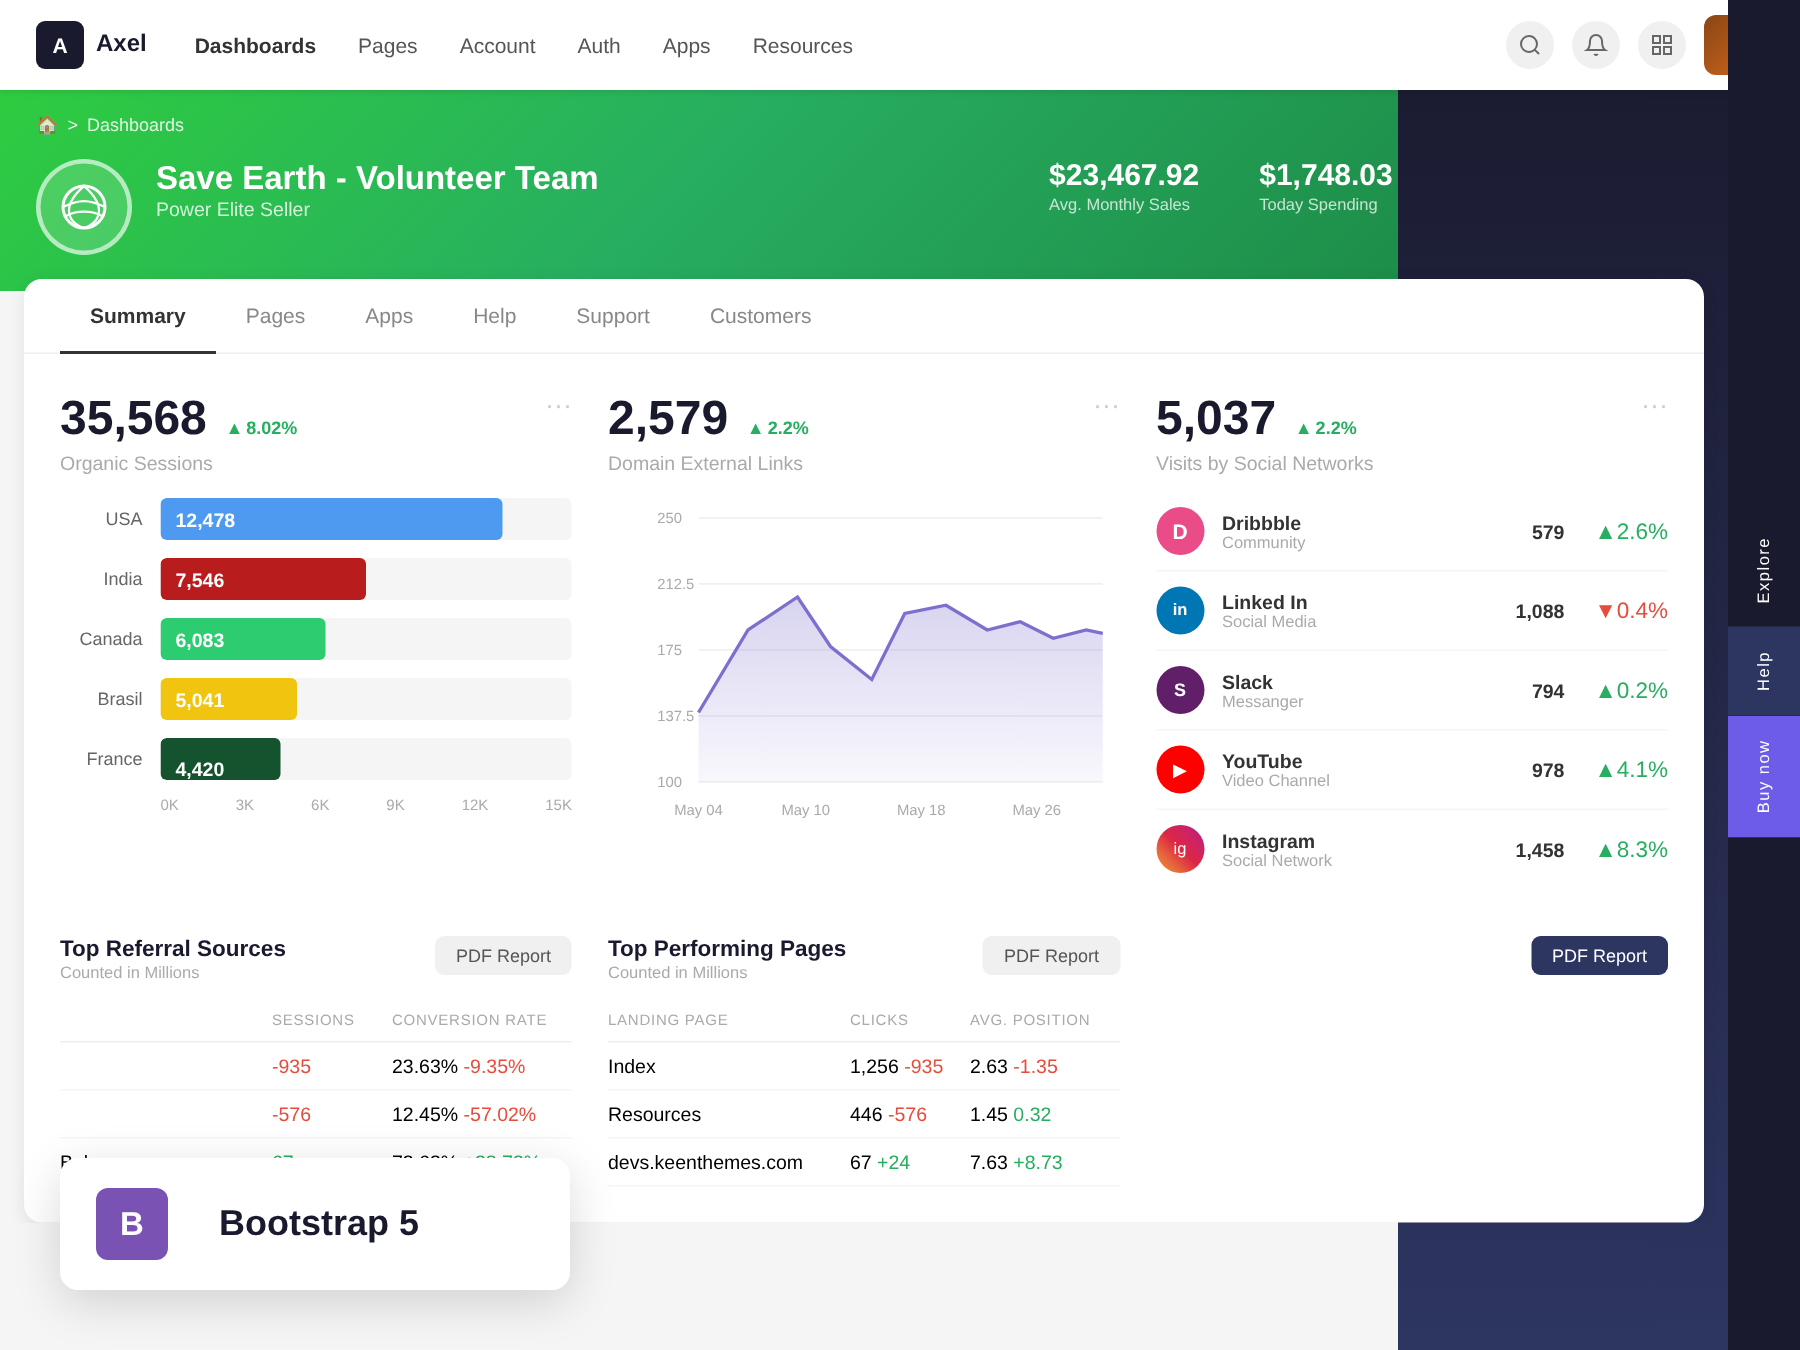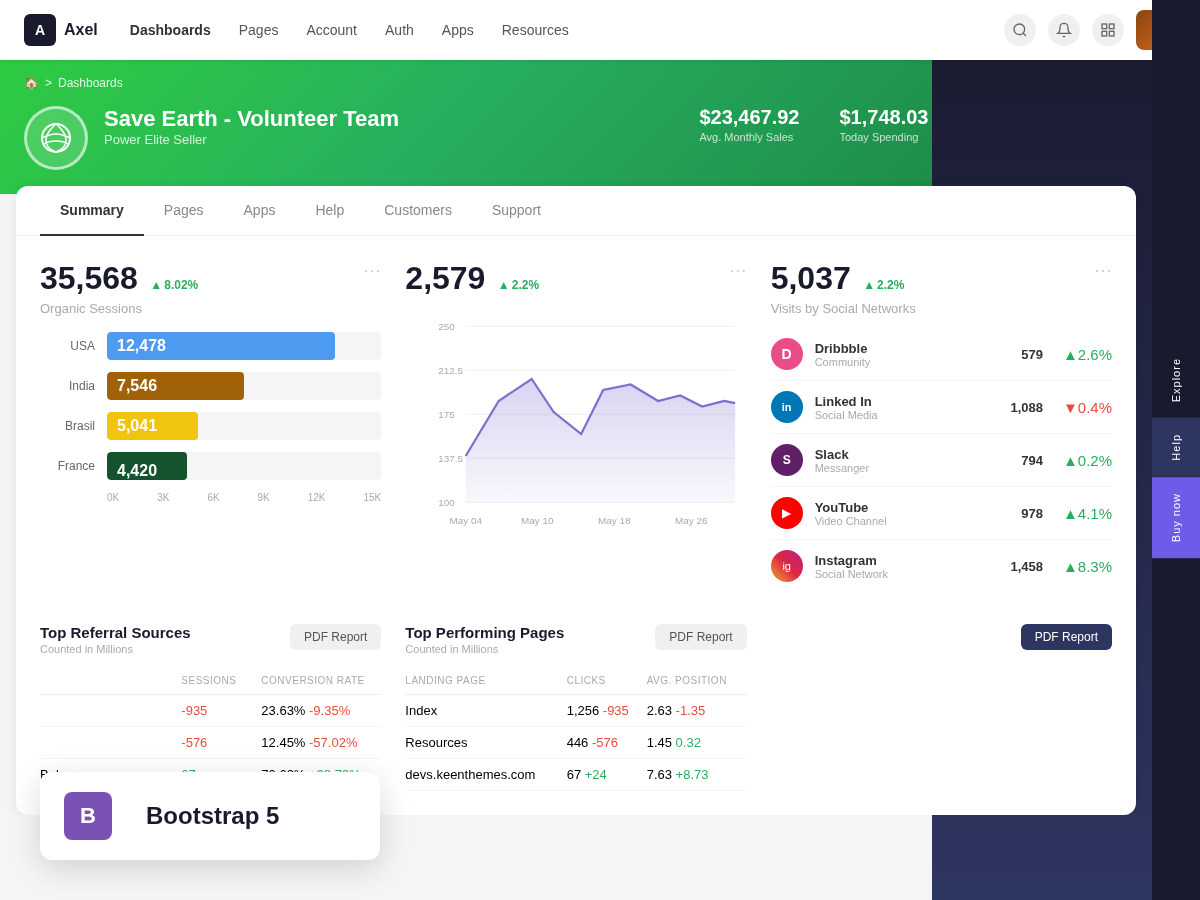--- a/index.html
+++ b/index.html
@@ -160,21 +160,21 @@
 
     
     .bar-chart { margin-top: 16px; }
     .bar-row {
       display: flex; align-items: center; gap: 12px;
       margin-bottom: 12px;
     }
     .bar-label { width: 55px; font-size: 12px; color: #666; text-align: right; flex-shrink: 0; }
     .bar-container { flex: 1; height: 28px; background: #f5f5f5; border-radius: 4px; overflow: hidden; position: relative; }
     .bar-fill { height: 100%; border-radius: 4px; display: flex; align-items: center; padding-left: 10px; }
-    .bar-value { color: #fff; font-size: 16px; font-weight: 600; }
+    .bar-value { color: #fff; font-size: 13px; font-weight: 600; }
     .bar-axis { display: flex; justify-content: space-between; margin-top: 8px; padding-left: 67px; }
     .bar-axis span { font-size: 10px; color: #aaa; }
 
     
     .line-chart-area {
       margin-top: 16px;
       position: relative;
       height: 220px;
     }
     .chart-svg { width: 100%; height: 100%; }
@@ -375,22 +375,22 @@
     </div>
   </div>
 
   <div class="content-card">
 
     <div class="tabs">
       <div class="tab active">Summary</div>
       <div class="tab">Pages</div>
       <div class="tab">Apps</div>
       <div class="tab">Help</div>
+      <div class="tab">Support</div>
       <div class="tab">Customers</div>
-      <div class="tab">Support</div>
     </div>
 
     <div class="dashboard-content">
 
       <div class="stats-grid">
 
         <div class="stat-card">
           <button class="stat-menu">···</button>
           <div>
             <span class="stat-number">35,568</span>
@@ -403,22 +403,30 @@
               <span class="bar-label">USA</span>
               <div class="bar-container">
                 <div class="bar-fill" style="width:83%;background:#4e9af1;">
                   <span class="bar-value">12,478</span>
                 </div>
               </div>
             </div>
             <div class="bar-row">
               <span class="bar-label">India</span>
               <div class="bar-container">
-                <div class="bar-fill" style="width:50%;background:#a16207;">
+                <div class="bar-fill" style="width:50%;background:#b91c1c;">
                   <span class="bar-value">7,546</span>
+                </div>
+              </div>
+            </div>
+            <div class="bar-row">
+              <span class="bar-label">Canada</span>
+              <div class="bar-container">
+                <div class="bar-fill" style="width:40%;background:#2ecc71;">
+                  <span class="bar-value">6,083</span>
                 </div>
               </div>
             </div>
             <div class="bar-row">
               <span class="bar-label">Brasil</span>
               <div class="bar-container">
                 <div class="bar-fill" style="width:33%;background:#f1c40f;">
                   <span class="bar-value">5,041</span>
                 </div>
               </div>
@@ -441,20 +449,21 @@
             </div>
           </div>
         </div>
 
         <div class="stat-card">
           <button class="stat-menu">···</button>
           <div>
             <span class="stat-number">2,579</span>
             <span class="stat-badge up">▲ <span>2.2%</span></span>
           </div>
+          <div class="stat-label">Domain External Links</div>
 
           <div class="line-chart-area">
             <svg class="chart-svg" viewBox="0 0 300 200">
 
               <text x="25" y="15" font-size="9" fill="#aaa">250</text>
               <text x="25" y="55" font-size="9" fill="#aaa">212.5</text>
               <text x="25" y="95" font-size="9" fill="#aaa">175</text>
               <text x="25" y="135" font-size="9" fill="#aaa">137.5</text>
               <text x="25" y="175" font-size="9" fill="#aaa">100</text>
 

